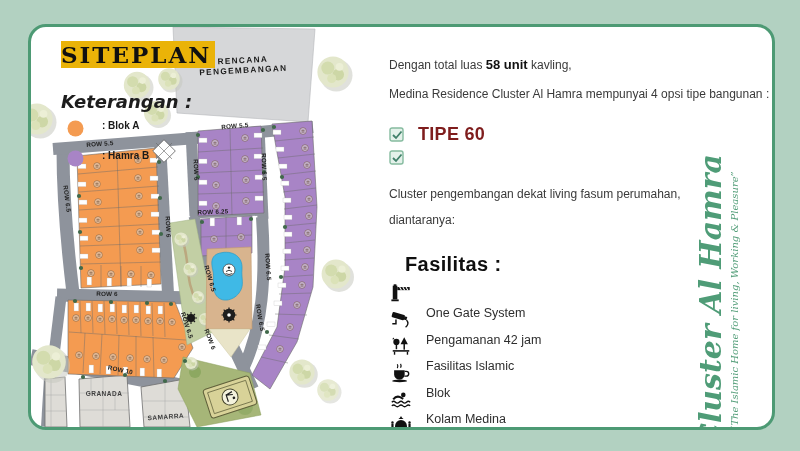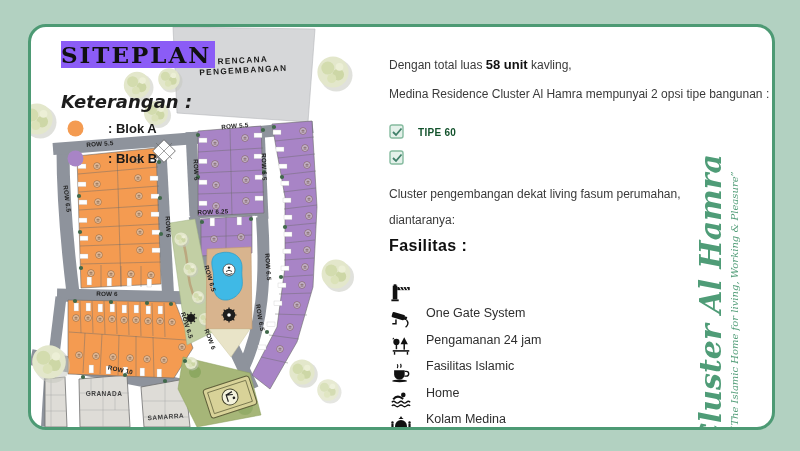--- a/index.html
+++ b/index.html
@@ -2,31 +2,31 @@
 <html><head>
 <meta charset="utf-8">
 <style>
   html,body{margin:0;padding:0}
   body{width:800px;height:451px;background:#b2d1c1;position:relative;overflow:hidden;
        font-family:"Liberation Sans",sans-serif;}
   .card{position:absolute;left:28px;top:24px;width:747px;height:406px;background:#fff;
         border:3px solid #4d9a74;border-radius:18px;box-sizing:border-box;overflow:hidden;}
   .map-svg{position:absolute;left:0;top:0;}
   .title{position:absolute;left:30px;top:14px;font-family:"DejaVu Serif",serif;font-weight:bold;
-         font-size:23px;letter-spacing:2px;color:#101010;background:#8b5cf6;padding-right:4px;z-index:4;}
+         font-size:23px;letter-spacing:2px;color:#101010;background:#eab308;padding-right:4px;z-index:4;}
   .keterangan{position:absolute;left:30px;top:64px;font-style:italic;font-weight:bold;
          font-size:18px;color:#1d1d1d;font-family:"DejaVu Sans",sans-serif;z-index:4;}
-  .legend-row{position:absolute;left:36px;display:flex;align-items:center;gap:24px;
-         font-weight:bold;font-size:13px;color:#1a1a1a;z-index:4;}
+  .legend-row{position:absolute;left:36px;display:flex;gap:18px;
+         font-weight:bold;font-size:10px;color:#1a1a1a;z-index:4;}
   .panel{position:absolute;left:358px;top:27px;width:392px;font-size:12px;color:#3a3a3a;z-index:3;}
   .panel .pline{position:absolute;margin:0;white-space:nowrap;}
   .panel b{color:#111;font-size:13px;}
   .opt-row{position:absolute;display:flex;align-items:center;gap:13px;}
-  .opt-label{font-weight:bold;font-size:10px;color:#14532d;letter-spacing:.3px;}
-  .fas-title{position:absolute;margin:0;font-size:16px;font-weight:900;color:#0f0f0f;letter-spacing:.4px;}
+  .opt-label{font-weight:bold;font-size:18px;color:#7f1d1d;letter-spacing:.3px;}
+  .fas-title{position:absolute;margin:16px;font-size:20px;font-weight:900;color:#0f0f0f;letter-spacing:.4px;}
   .fac-row{position:absolute;display:flex;align-items:center;gap:14px;}
   .fac-icon{width:23px;height:23px;display:inline-flex;align-items:center;justify-content:center;}
   .fac-label{font-size:12.5px;color:#2e2e2e;margin-top:40px;}
   .branding{position:absolute;right:10px;top:128px;width:66px;height:292px;z-index:3;}
   .brand-rot{position:absolute;width:292px;height:66px;left:-113px;top:113px;
          transform:rotate(-90deg);text-align:center;}
   .brand-name{font-family:"DejaVu Serif",serif;font-style:italic;font-weight:bold;
          font-size:30px;color:#4f9c77;line-height:1;white-space:nowrap;}
   .brand-tagline{font-family:"DejaVu Serif",serif;font-style:italic;font-size:10px;
          color:#57a07c;margin-top:3px;white-space:nowrap;}
@@ -340,26 +340,26 @@
   <div class="legend-row" style="top:93px">
     <svg width="17" height="17">
         <circle cx="8.5" cy="8.5" r="8" fill="#F49B51"></circle>
       </svg>
     <span>: Blok A</span>
   </div>
   <div class="legend-row" style="top:123px">
     <svg width="17" height="17">
         <circle cx="8.5" cy="8.5" r="8" fill="#A884C6"></circle>
       </svg>
-    <span>: Blok B</span>
+    <span>: Hamra B</span>
   </div>
 
   <div class="panel">
     <p class="pline" style="top:3px"><span>Dengan total luas </span><b>58 unit</b><span> kavling,</span></p>
-    <p class="pline" style="top:33px">Medina Residence Cluster Al Hamra mempunyai 2 opsi tipe bangunan :</p>
+    <p class="pline" style="top:33px">Medina Residence Cluster Al Hamra mempunyai 4 opsi tipe bangunan :</p>
 
     <div class="opt-row" style="top:70px">
       <svg width="16" height="16" viewBox="0 0 16 16">
         <rect x="1" y="1" width="13" height="13" rx="2" fill="#e4f1ea" stroke="#85bb9f" stroke-width="1.4"></rect>
         <path d="M4 8 l3 3 5.5 -6.5" stroke="#41806a" stroke-width="1.8" fill="none"></path>
       </svg>
       <span class="opt-label">TIPE 60</span>
     </div>
     <div class="opt-row" style="top:96px">
       <svg width="16" height="16" viewBox="0 0 16 16">
@@ -389,21 +389,21 @@
       <span class="fac-icon">
         <svg width="22" height="22" viewBox="0 0 24 24">
           <g transform="rotate(16 10 8)">
               <rect x="2" y="5" width="14" height="6" rx="1.2" fill="#111"></rect>
               <rect x="15.5" y="6.2" width="3.2" height="3.8" fill="#111"></rect>
             </g>
           <path d="M6.5 11.5 L6.5 16 L2.5 16" stroke="#111" stroke-width="1.6" fill="none"></path>
           <path d="M18 12 q3.5 4 -1 8" stroke="#111" stroke-width="1.4" fill="none"></path>
         </svg>
       </span>
-      <span class="fac-label">Pengamanan 24 jam</span>
+      <span class="fac-label">Pengamanan 42 jam</span>
     </div>
     <div class="fac-row" style="top:265px">
       <span class="fac-icon">
         <svg width="22" height="22" viewBox="0 0 24 24" fill="#111">
           <path d="M2.5 4.5 l1.2 -1.8 1.2 1.8 z"></path>
           <circle cx="7" cy="7.5" r="3.4"></circle>
             <rect x="6.2" y="9.5" width="1.6" height="6"></rect>
           <path d="M15.5 2.5 l4 7.5 h-8 z"></path>
             <rect x="14.7" y="9.5" width="1.6" height="6.5"></rect>
           <rect x="3" y="16.5" width="18" height="1.7"></rect>
@@ -415,21 +415,21 @@
     </div>
     <div class="fac-row" style="top:292px">
       <span class="fac-icon">
         <svg width="22" height="22" viewBox="0 0 24 24">
           <path d="M4.5 9 h11.5 v5 a5.3 5.3 0 0 1 -5.7 5 a5.3 5.3 0 0 1 -5.8 -5 z" fill="#111"></path>
           <path d="M16 10.2 h1.8 a2.6 2.6 0 0 1 0 5.2 h-2.2" fill="none" stroke="#111" stroke-width="1.5"></path>
           <ellipse cx="10.5" cy="20.6" rx="8.2" ry="1.4" fill="#111"></ellipse>
           <path d="M8 2.5 q1.2 2 0 4.2 M11.5 2 q1.2 2 0 4.2" stroke="#111" stroke-width="1.3" fill="none"></path>
         </svg>
       </span>
-      <span class="fac-label">Home</span>
+      <span class="fac-label">Blok</span>
     </div>
     <div class="fac-row" style="top:318px">
       <span class="fac-icon">
         <svg width="22" height="22" viewBox="0 0 24 24">
           <circle cx="14.5" cy="7.5" r="2.5" fill="#111"></circle>
           <path d="M3.5 12.5 q3.5 -4.5 7.5 -2.5 l3.5 1.8" stroke="#111" stroke-width="2.2" fill="none"></path>
           <path d="M2 15.5 q2 -2 4 0 t4 0 t4 0 t4 0 t4 0" stroke="#111" stroke-width="1.5" fill="none"></path>
           <path d="M2 19.5 q2 -2 4 0 t4 0 t4 0 t4 0 t4 0" stroke="#111" stroke-width="1.5" fill="none"></path>
         </svg>
       </span>

